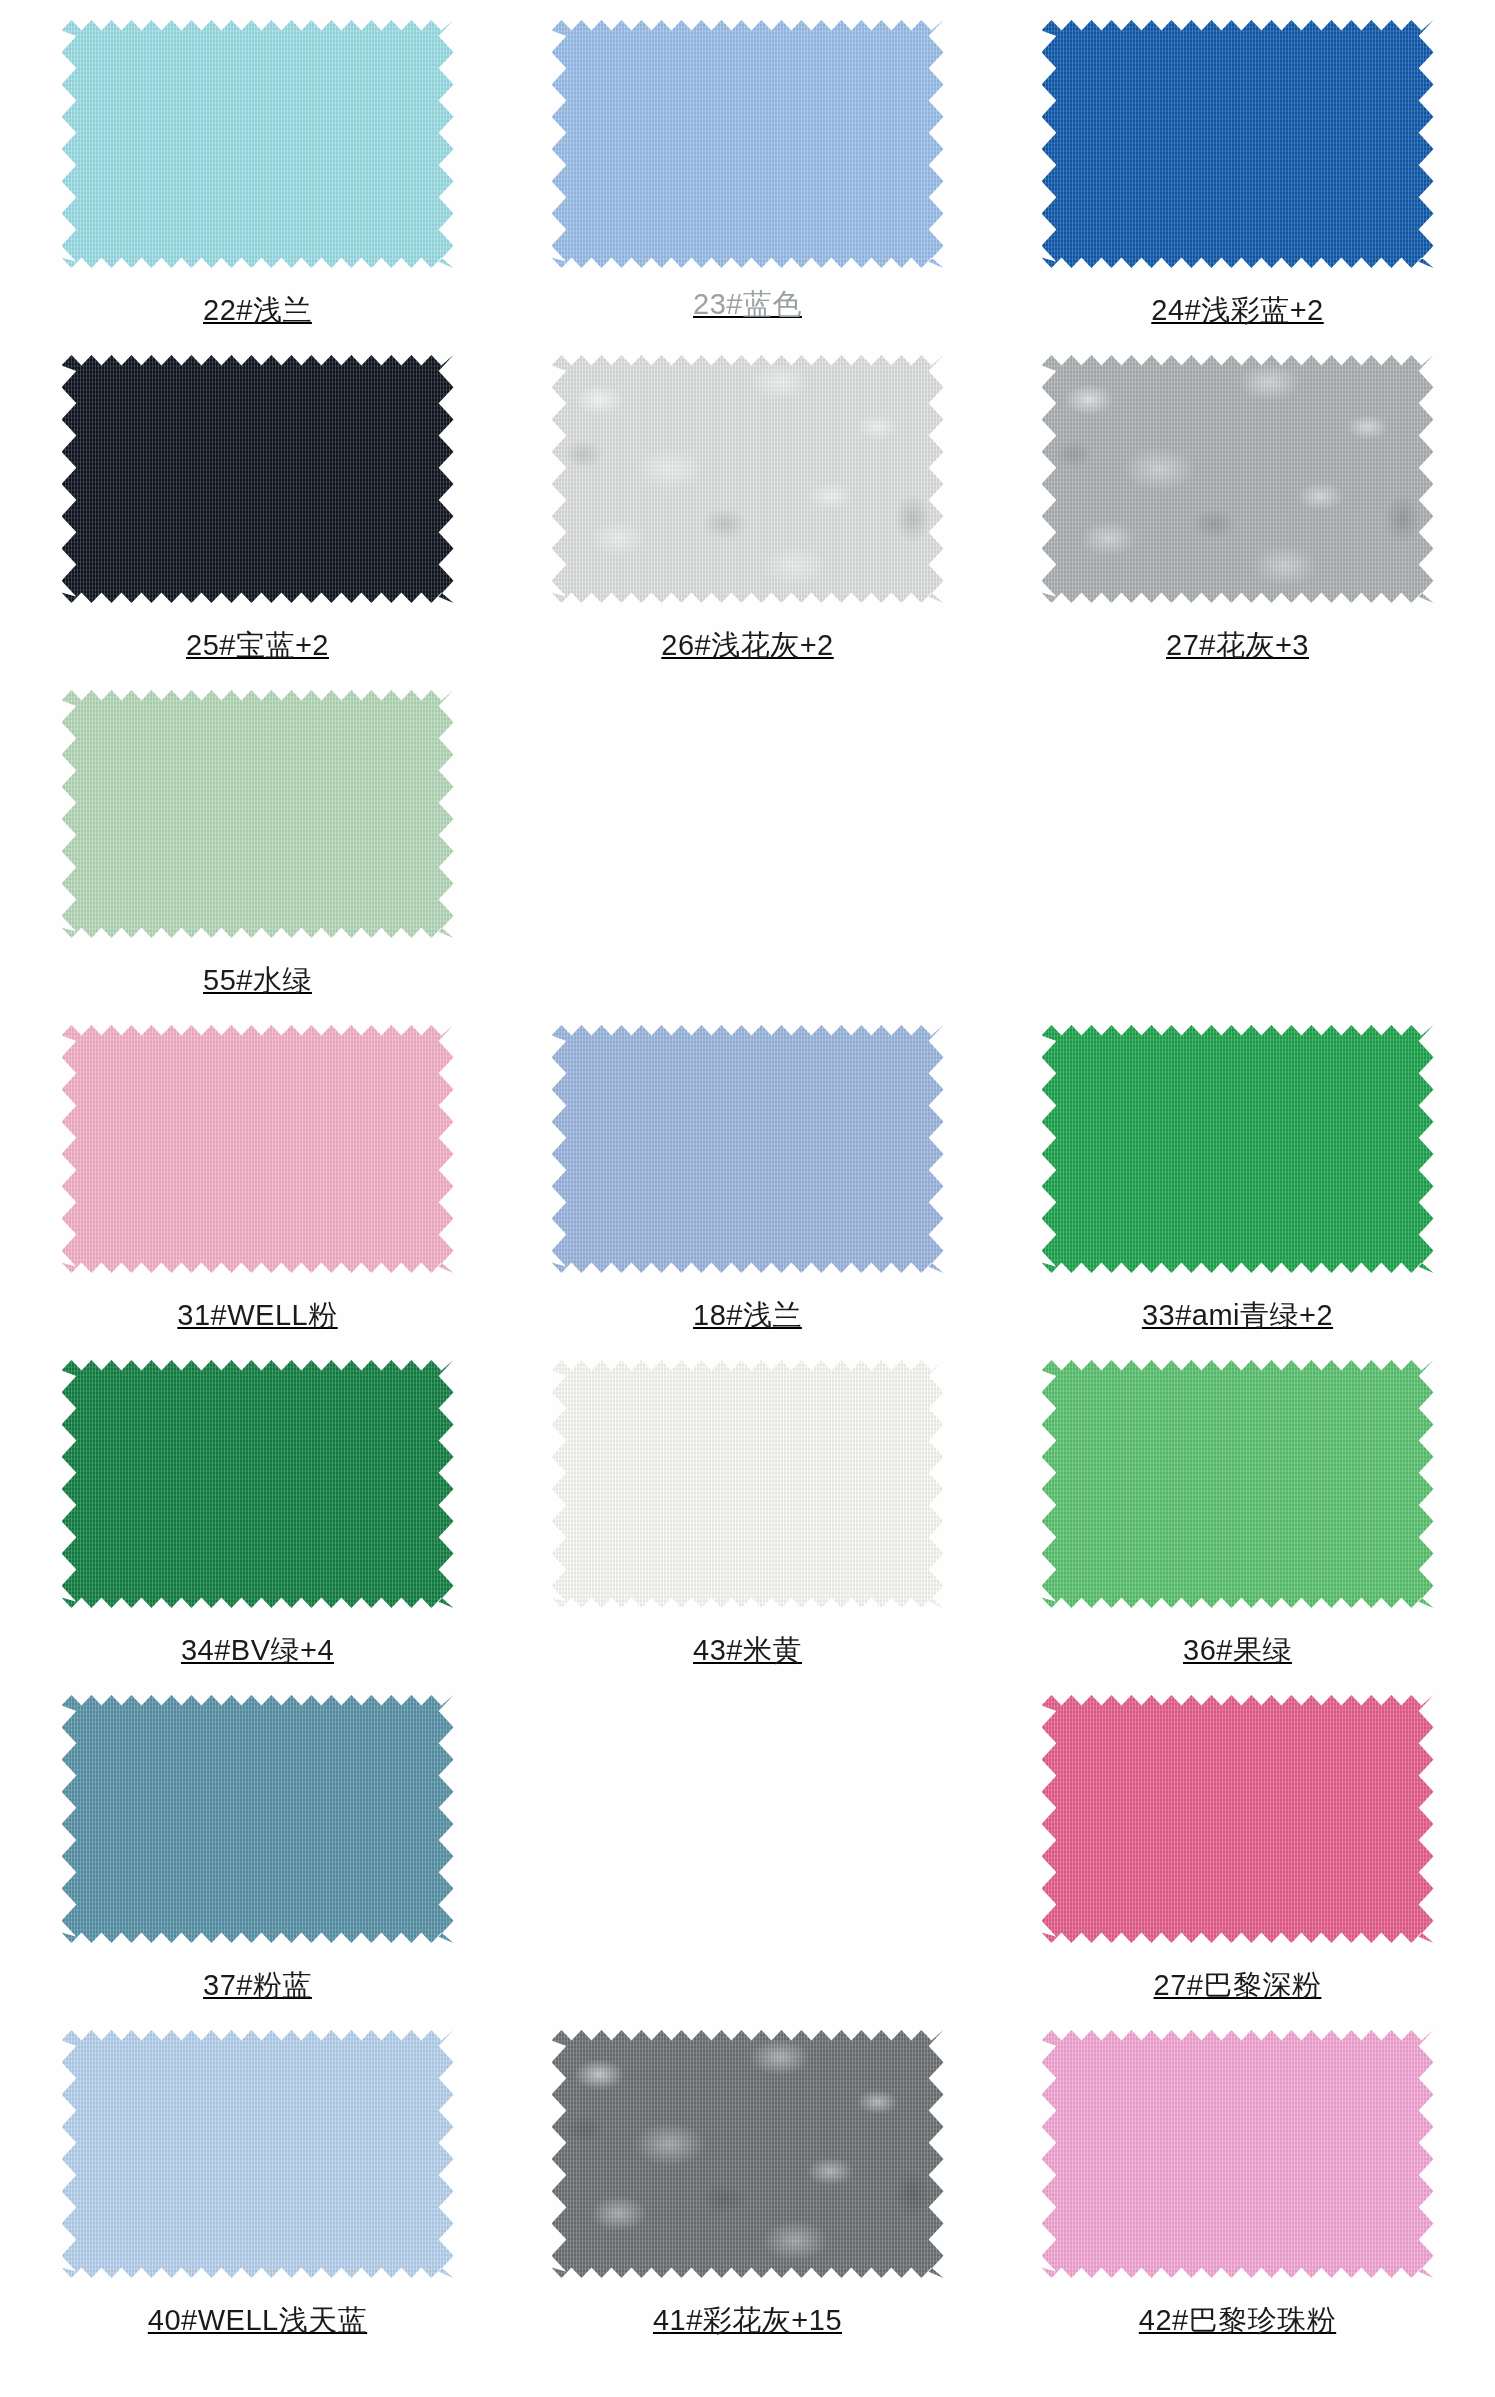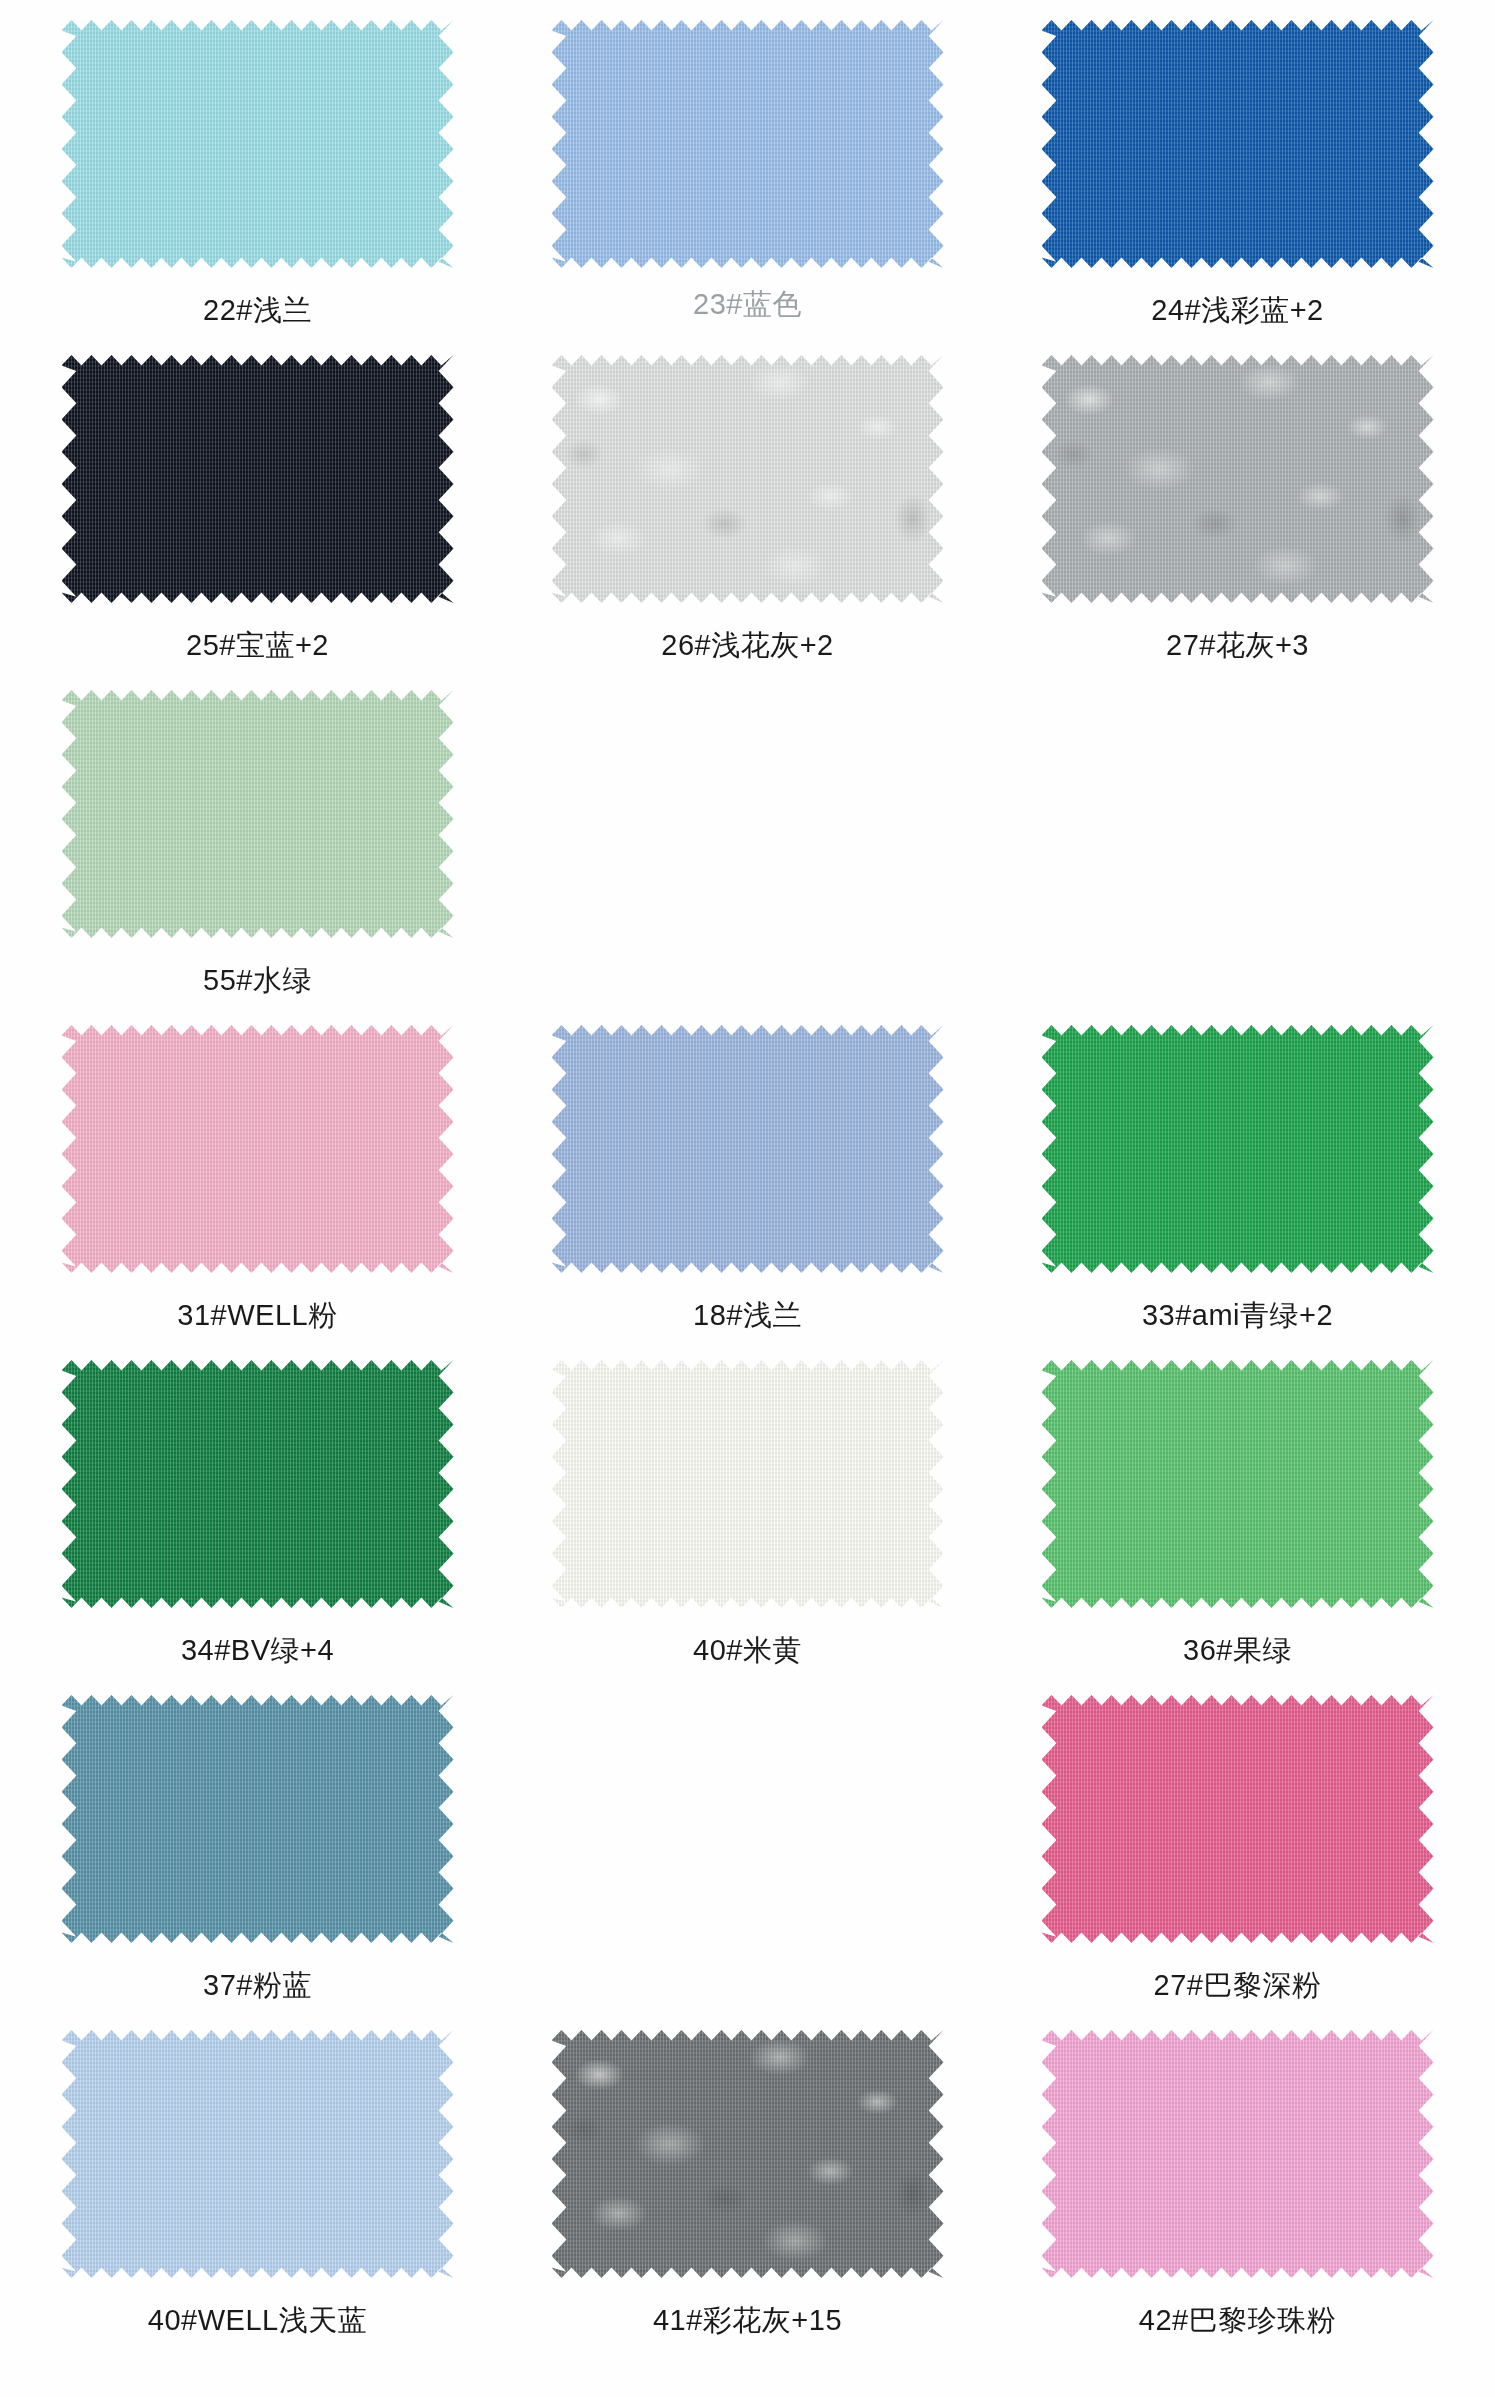--- a/index.html
+++ b/index.html
@@ -16,20 +16,21 @@
   }
 
   #sheet {
     width: 1495px;
     height: 2397px;
     background: #fefefe;
     box-sizing: border-box;
     padding: 18px 30px 10px 30px;
     display: flex;
     flex-direction: column;
+    text-decoration: underline;
   }
 
   .swatch-row {
     display: flex;
     flex-direction: row;
     justify-content: space-between;
     align-items: flex-start;
     height: 335px;
     flex: 0 0 auto;
   }
@@ -226,21 +227,21 @@
       <div class="swatch-cell">
         <div class="swatch-wrap">
           <div class="swatch" title="34#BV绿+4" style="background: rgb(19, 129, 68);"></div>
         </div>
         <div class="swatch-label">34#BV绿+4</div>
       </div>
       <div class="swatch-cell">
         <div class="swatch-wrap">
           <div class="swatch" title="35#米黄" style="background: rgb(251, 251, 246);"></div>
         </div>
-        <div class="swatch-label">40#米黄</div>
+        <div class="swatch-label">43#米黄</div>
       </div>
       <div class="swatch-cell">
         <div class="swatch-wrap">
           <div class="swatch" title="36#果绿" style="background: rgb(91, 196, 112);"></div>
         </div>
         <div class="swatch-label">36#果绿</div>
       </div>
     </div>
     <div class="swatch-row">
       <div class="swatch-cell">

